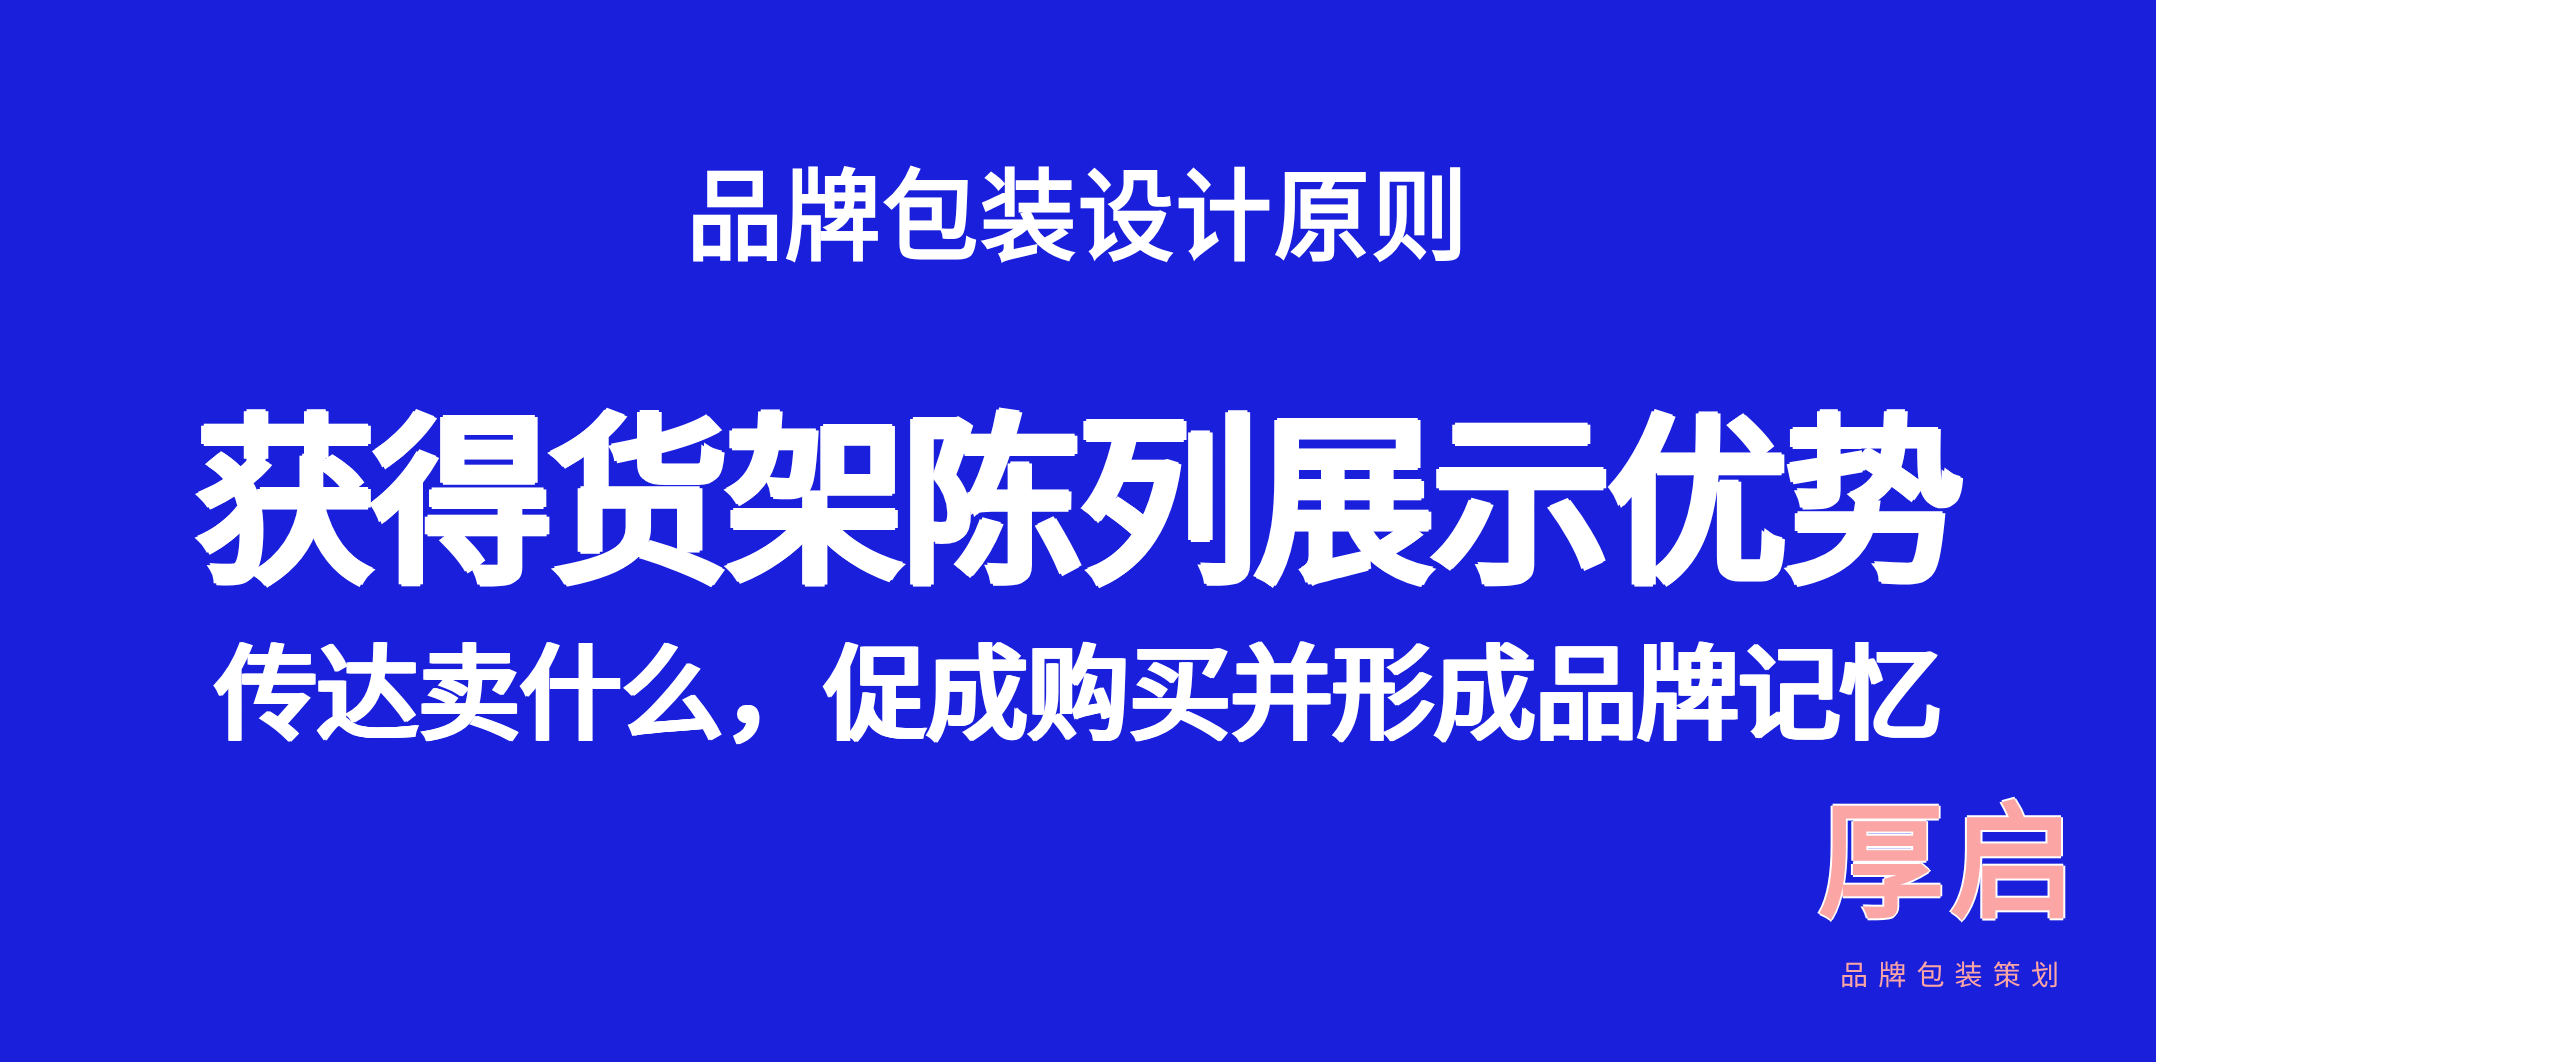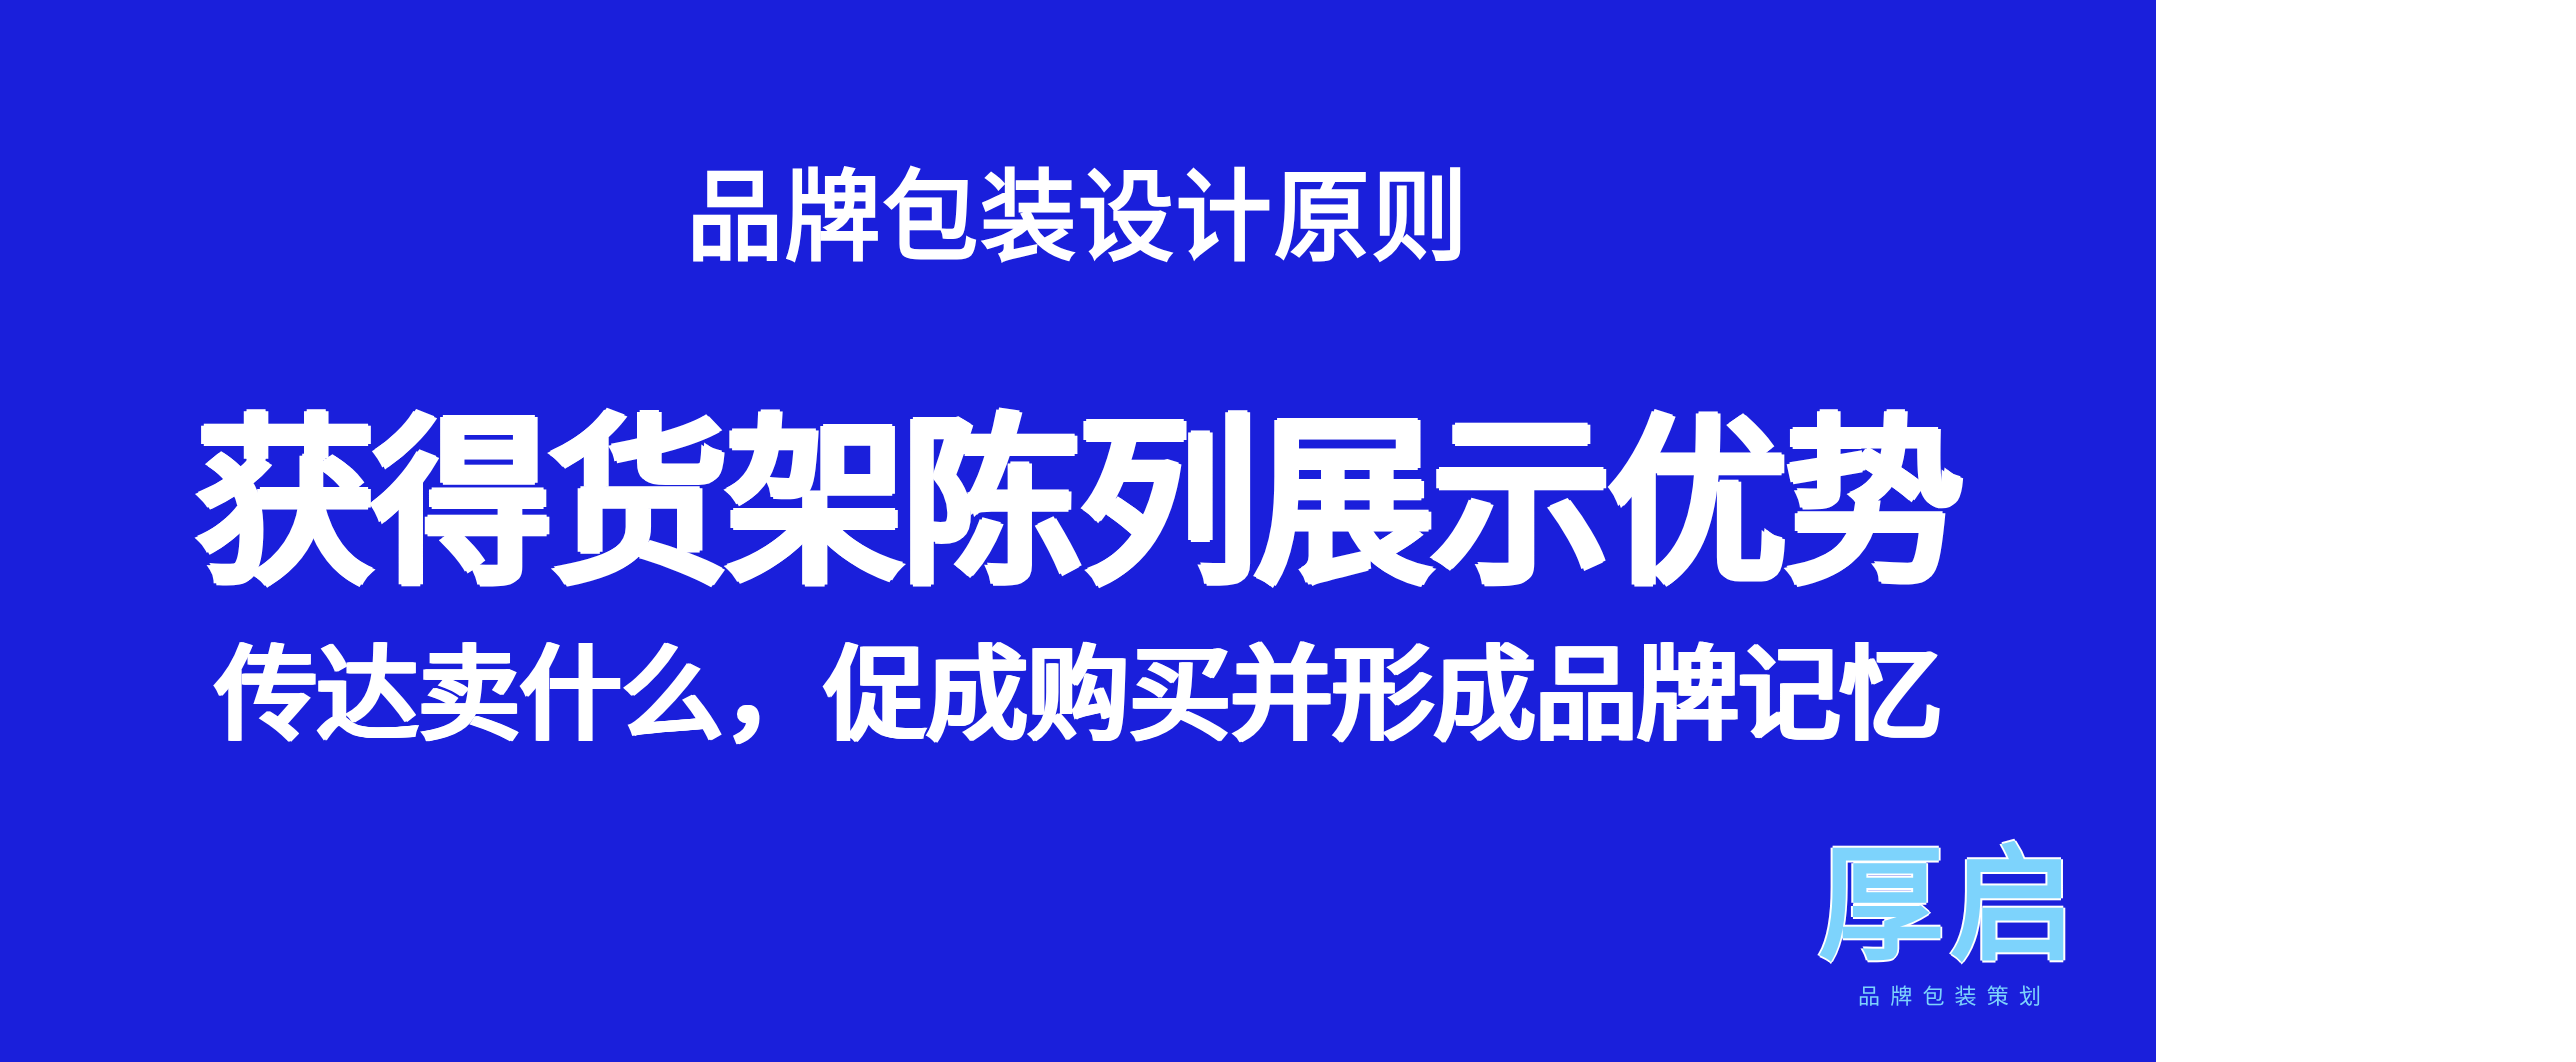--- a/index.html
+++ b/index.html
@@ -79,41 +79,41 @@
 
   
   .logo-lockup {
     position: absolute;
     right: 67px;
     bottom: 54px;
     text-align: center;
     width: 279px;
   }
   .logo-mark {
-    color: #7dd3fc;
+    color: #fca5a5;
     font-size: 126px;
     font-weight: 900;
     line-height: 1.0;
     letter-spacing: 5.6px;
     white-space: nowrap;
     margin: 0;
     text-shadow:
        1.9px 0 0 #ffffff,
       -1.9px 0 0 #ffffff,
        0 1.9px 0 #ffffff,
        0 -1.9px 0 #ffffff;
   }
   .logo-tagline {
-    color: #7dd3fc;
-    font-size: 22px;
+    color: #fca5a5;
+    font-size: 28px;
     font-weight: 400;
     line-height: 1.0;
     letter-spacing: 10.2px;
     white-space: nowrap;
-    margin: 0;
+    margin: 18px;
     padding-top: 16.7px;
     padding-left: 10.2px;
   }
 </style>
 </head>
 <body>
 
 <div id="slide">
 
   <div class="eyebrow">品牌包装设计原则</div>

